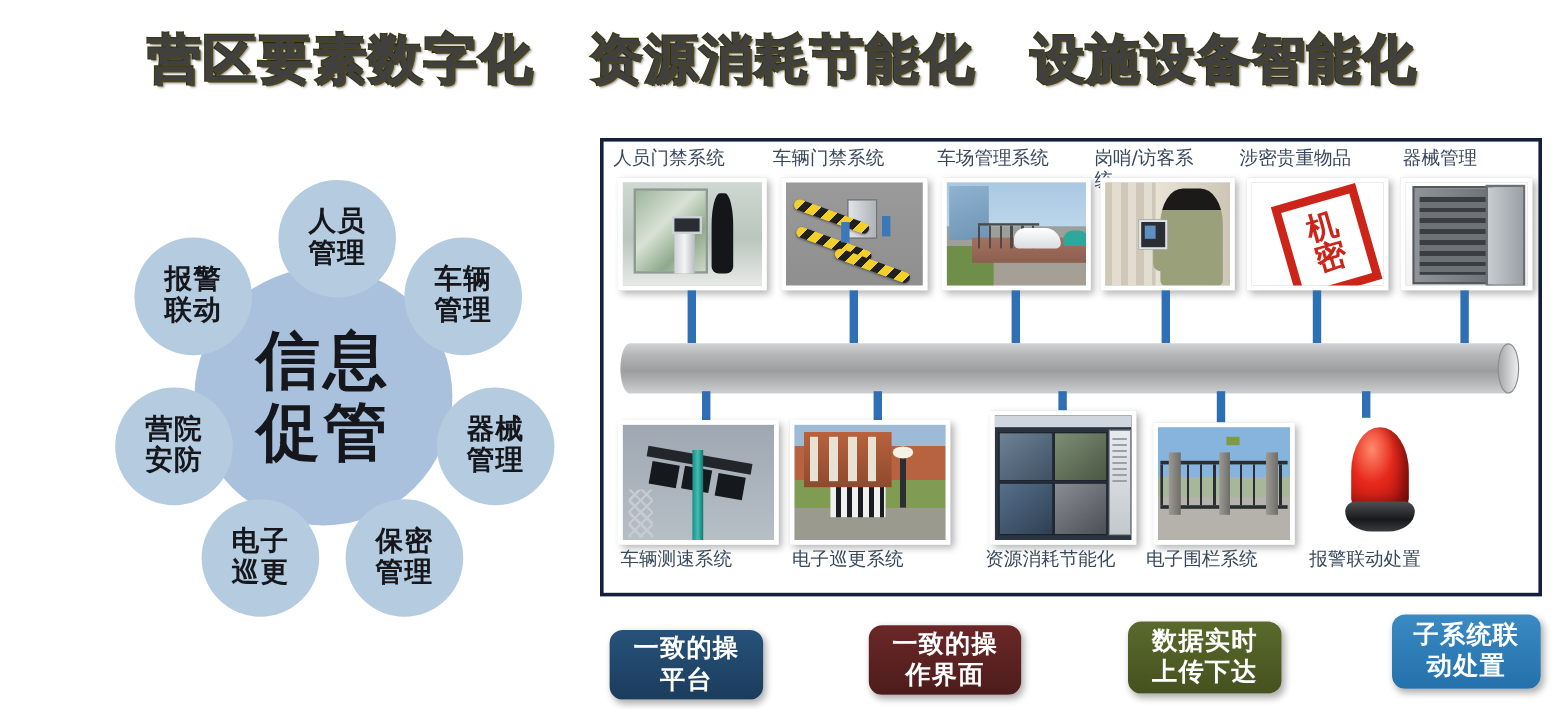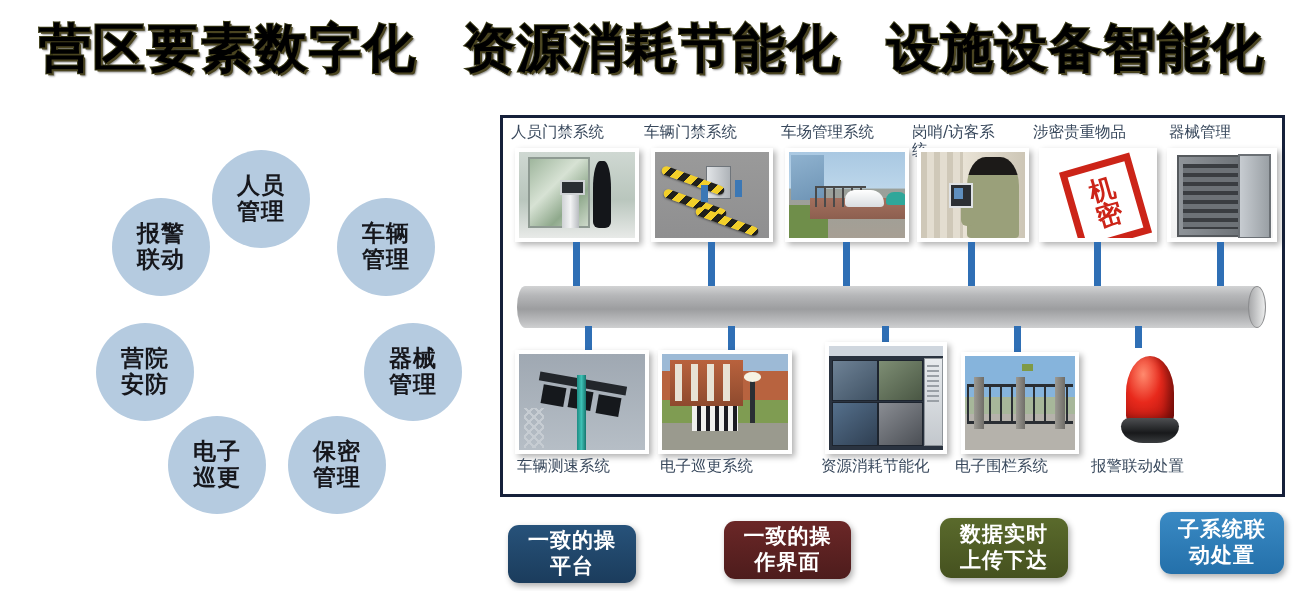--- a/index.html
+++ b/index.html
@@ -10,22 +10,22 @@
     overflow:hidden;position:relative;
   }
 
   
   #title-bar{
     position:absolute;left:0;top:14px;width:1304px;height:70px;
     display:flex;align-items:center;justify-content:center;gap:46px;
   }
   .title-seg{
     font-family:"DejaVu Sans","Liberation Sans",sans-serif;
-    font-size:52px;font-weight:bold;letter-spacing:2px;
-    color:#000000;
+    font-size:44px;font-weight:bold;letter-spacing:2px;
+    color:#404040;
     -webkit-text-stroke:2px #3a3a16;
     paint-order:stroke fill;
     text-shadow:
        2px 2px 0 #4a4420,
        3px 3px 2px rgba(0,0,0,.45);
     white-space:nowrap;
   }
 
   
   #circle-diagram{
@@ -40,21 +40,21 @@
   #circ-center{
     left:70px;top:85px;width:215px;height:215px;
     background:#a9c1dc;
     font-size:53px;letter-spacing:3px;z-index:1;
   }
   #circ-center .ln{display:block;}
   .sat{
     width:98px;height:98px;background:#b5cbe0;
     font-size:23px;z-index:2;letter-spacing:1px;
   }
-  #sat-0{left:120px;top:12px;}    
+  #sat-0{left:140px;top:12px;}    
   #sat-1{left:245px;top:60px;}    
   #sat-2{left:272px;top:185px;}   
   #sat-3{left:196px;top:278px;}   
   #sat-4{left:76px;top:278px;}    
   #sat-5{left:4px;top:185px;}     
   #sat-6{left:20px;top:60px;}     
 
   
   #systems-panel{
     position:absolute;left:500px;top:115px;width:785px;height:382px;
@@ -237,20 +237,24 @@
 <body>
 
 <div id="title-bar">
   <span class="title-seg">营区要素数字化</span>
   <span class="title-seg">资源消耗节能化</span>
   <span class="title-seg">设施设备智能化</span>
 </div>
 
 <div id="circle-diagram">
 
+  <div class="circ" id="circ-center">
+    <span class="ln">信息</span>
+    <span class="ln">促管</span>
+  </div>
 
   <div class="circ sat" id="sat-0">
     <span>人员</span>
     <span>管理</span>
   </div>
   <div class="circ sat" id="sat-1">
     <span>车辆</span>
     <span>管理</span>
   </div>
   <div class="circ sat" id="sat-2">

